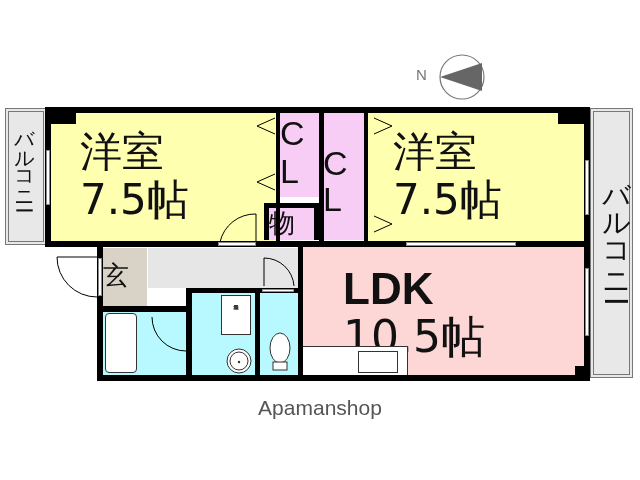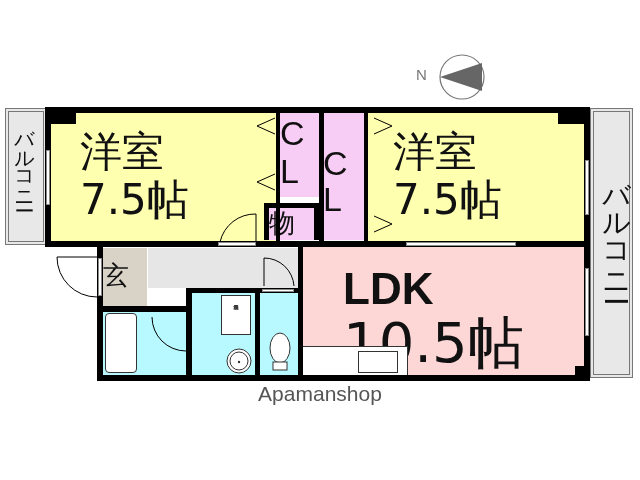--- a/index.html
+++ b/index.html
@@ -68,21 +68,21 @@
   <div class="room-label" style="left:25px;top:66px;width:170px;font-size:42px;">7.5帖</div>
   <svg class="abs" style="left:4px;top:4px;" width="22" height="130">
     <polyline points="2,2 20,10 2,18" fill="none" stroke="#000" stroke-width="1"></polyline>
     <polyline points="2,100 20,108 2,116" fill="none" stroke="#000" stroke-width="1"></polyline>
   </svg>
 </div>
 <div class="wall" style="left:558px;top:112px;width:27px;height:12px;"></div>
 
 <div class="abs" style="left:303px;top:246px;width:282px;height:130px;background:#fdd6d6;">
   <div class="room-label" style="left:40px;top:20px;width:200px;font-size:44px;font-family:'Liberation Sans',sans-serif;font-weight:bold;">LDK</div>
-  <div class="room-label" style="left:40px;top:68px;width:200px;font-size:56px;">10.5帖</div>
+  <div class="room-label" style="left:40px;top:68px;width:200px;font-size:44px;">10.5帖</div>
 
   <div class="abs" style="left:0;top:100px;width:105px;height:30px;background:#fff;border-top:1px solid #333;border-right:1px solid #333;"></div>
   <div class="abs" style="left:55px;top:105px;width:40px;height:22px;background:#fff;border:1px solid #333;"></div>
   <div class="wall" style="left:272px;top:120px;width:10px;height:10px;"></div>
 </div>
 
 <div class="abs" style="left:148px;top:248px;width:150px;height:40px;background:#e6e6e6;"></div>
 
 <div class="abs" style="left:103px;top:248px;width:44px;height:58px;background:#d9d2c6;">
   <div class="room-label" style="left:0;top:14px;width:44px;font-size:26px;">玄</div>
@@ -136,13 +136,13 @@
 <div class="wall" style="left:97px;top:375px;width:493px;height:6px;"></div>
 <div class="wall" style="left:97px;top:247px;width:6px;height:134px;"></div>
 <div class="win" style="left:98px;top:258px;width:4px;height:38px;"></div>
 <div class="wall" style="left:97px;top:306px;width:90px;height:6px;"></div>
 <div class="wall" style="left:186px;top:288px;width:6px;height:92px;"></div>
 <div class="wall" style="left:186px;top:288px;width:112px;height:5px;"></div>
 <div class="wall" style="left:255px;top:288px;width:5px;height:92px;"></div>
 <div class="wall" style="left:298px;top:247px;width:5px;height:133px;"></div>
 <div class="win" style="left:262px;top:289px;width:32px;height:3px;"></div>
 
-<div class="abs" style="left:0;top:382px;width:640px;text-align:center;font-size:21px;color:#555;font-family:'Liberation Sans',sans-serif;">Apamanshop</div>
+<div class="abs" style="left:0;top:396px;width:640px;text-align:center;font-size:21px;color:#555;font-family:'Liberation Sans',sans-serif;">Apamanshop</div>
 
 </body></html>

